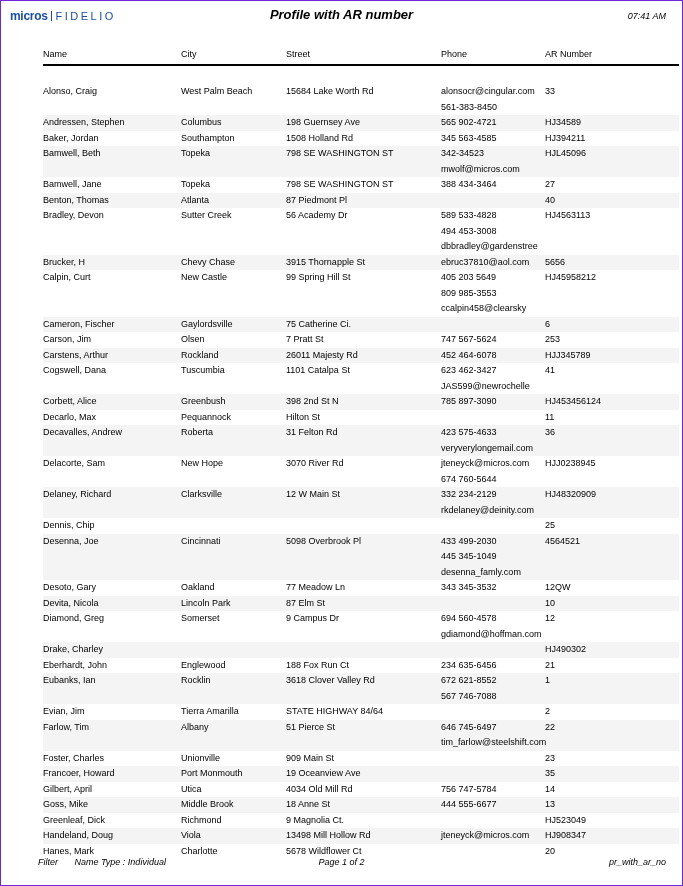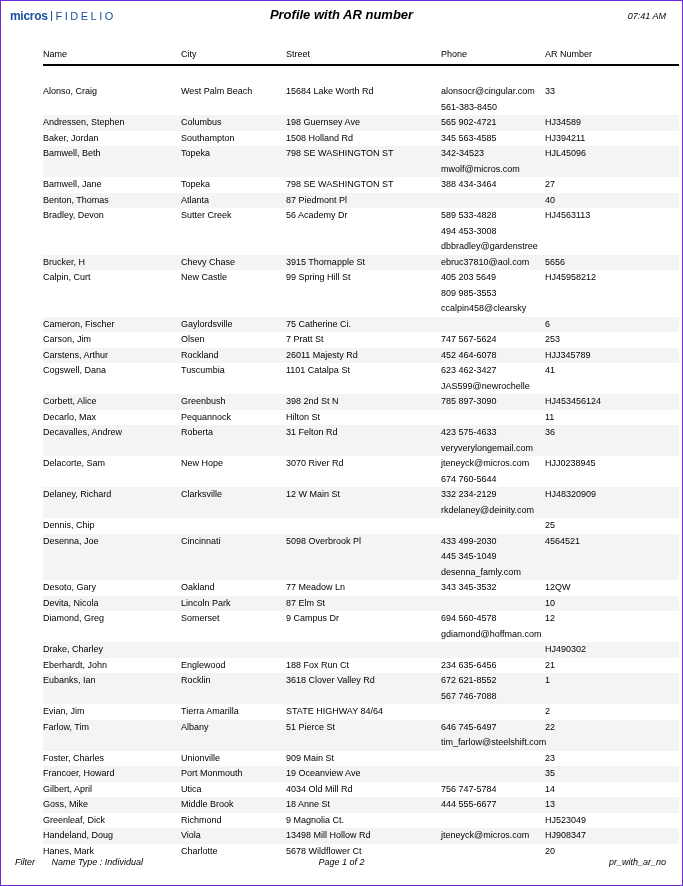--- a/index.html
+++ b/index.html
@@ -58,21 +58,21 @@
   .cell { white-space:nowrap; overflow:visible; }
   .cell div { line-height:15.5px; }
 
   
   .report-footer {
     position:absolute; left:0; right:0; bottom:14px;
     height:14px;
     font-size:9px; font-style:italic;
   }
   .footer-left  { position:absolute; left:14px;  top:0; }
-  .footer-left .filter-label { margin-right:14px; }
+  .footer-left .filter-label { margin-right:14px;margin-left:23px; }
   .footer-center{ position:absolute; left:0; width:100%; text-align:center; top:0; }
   .footer-right { position:absolute; right:16px; top:0; }
 </style>
 </head>
 <body>
 
 <div class="page">
 
   <div class="logo" style="color: rgb(27, 79, 160);">
     <span class="logo-micros">micros</span>

